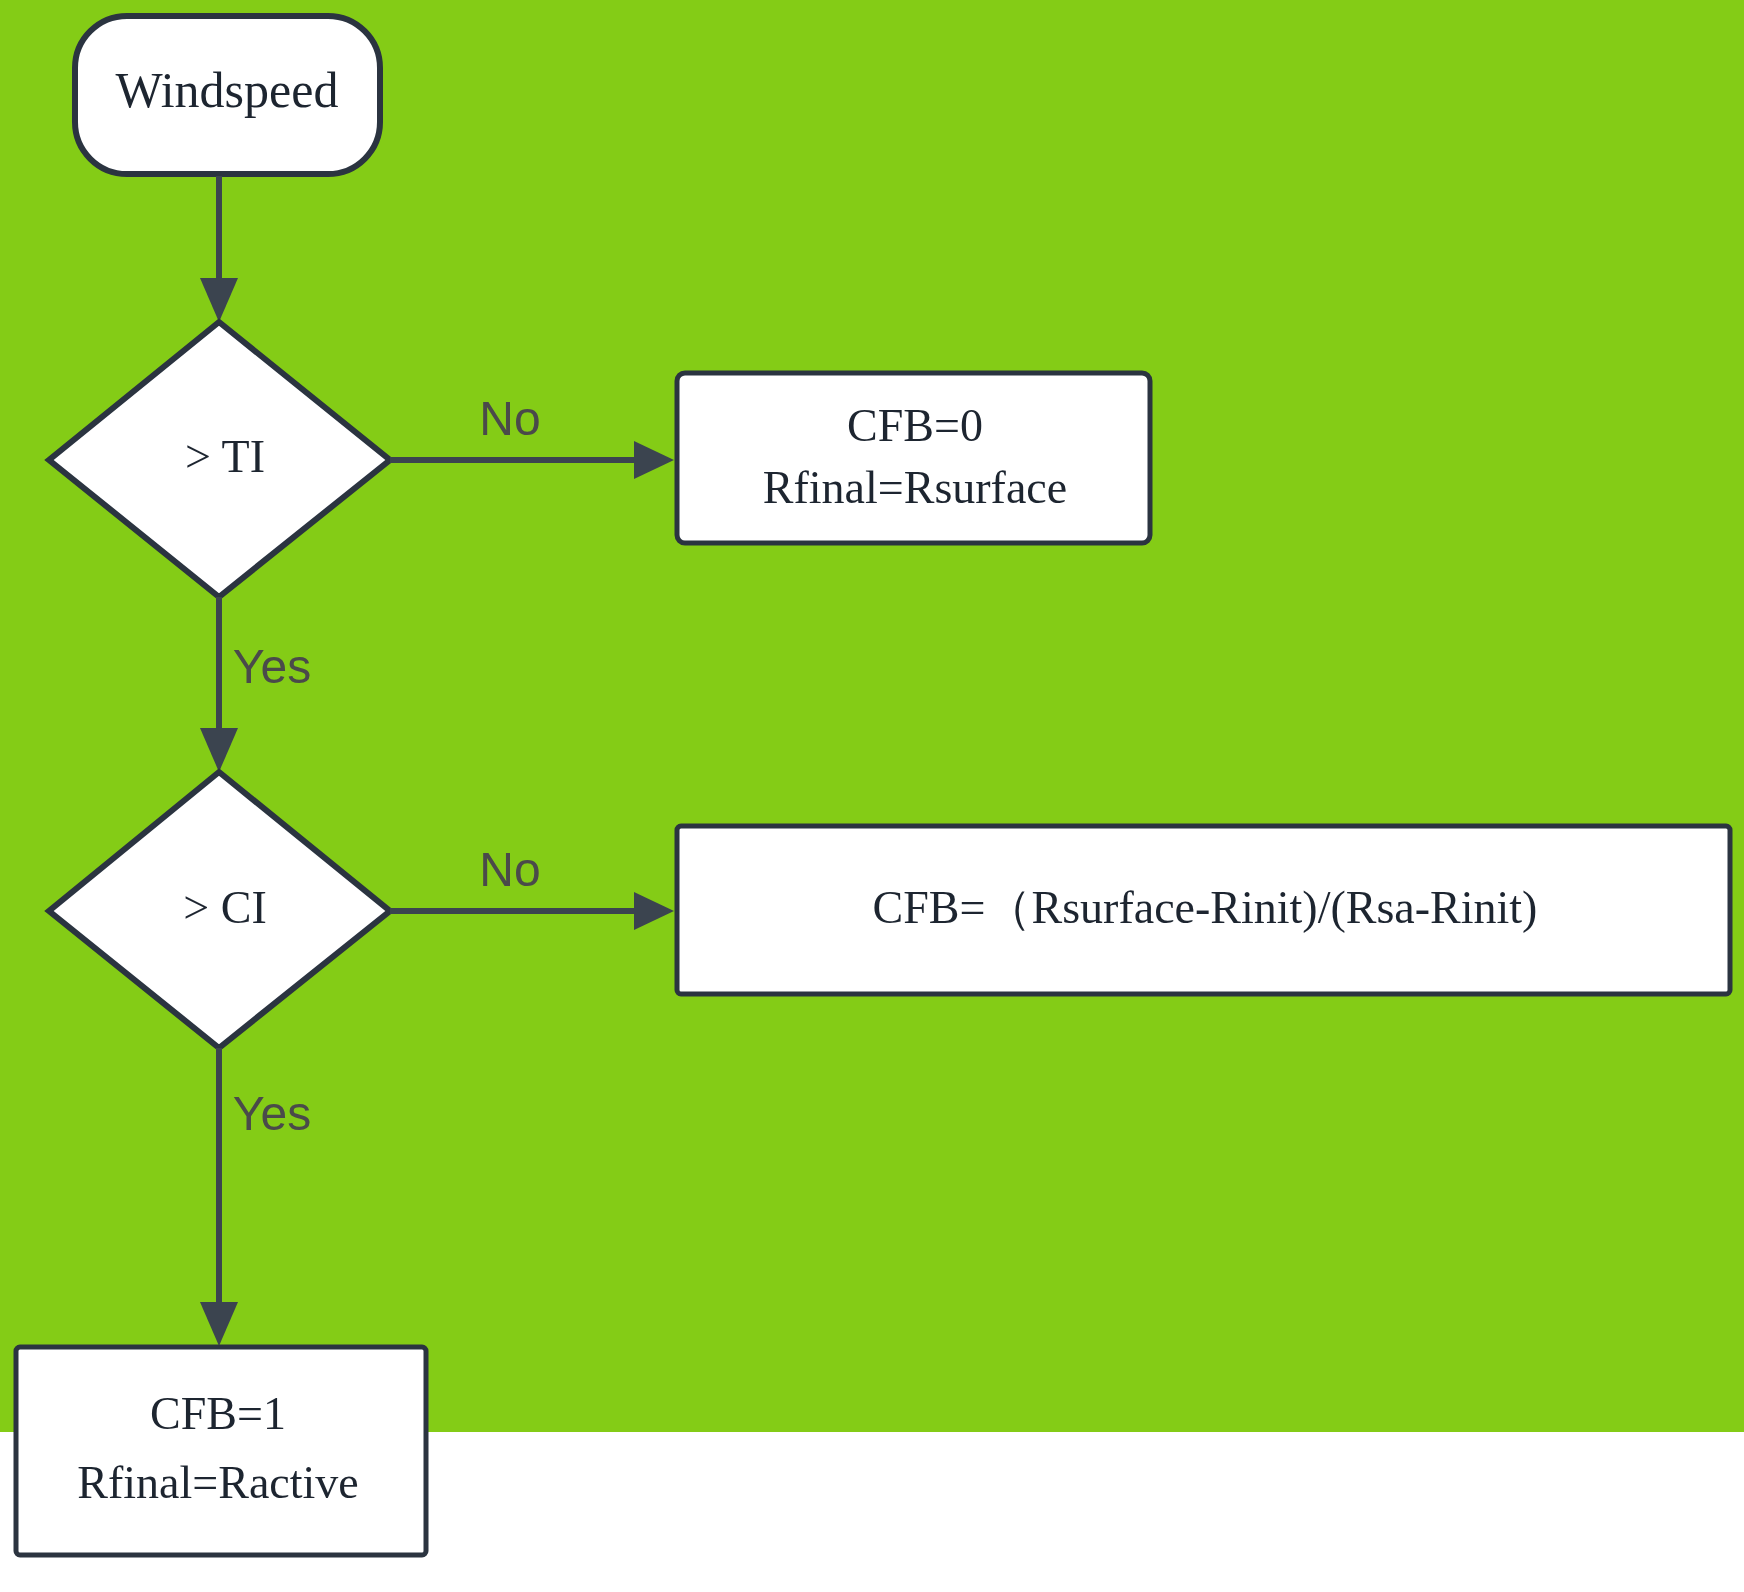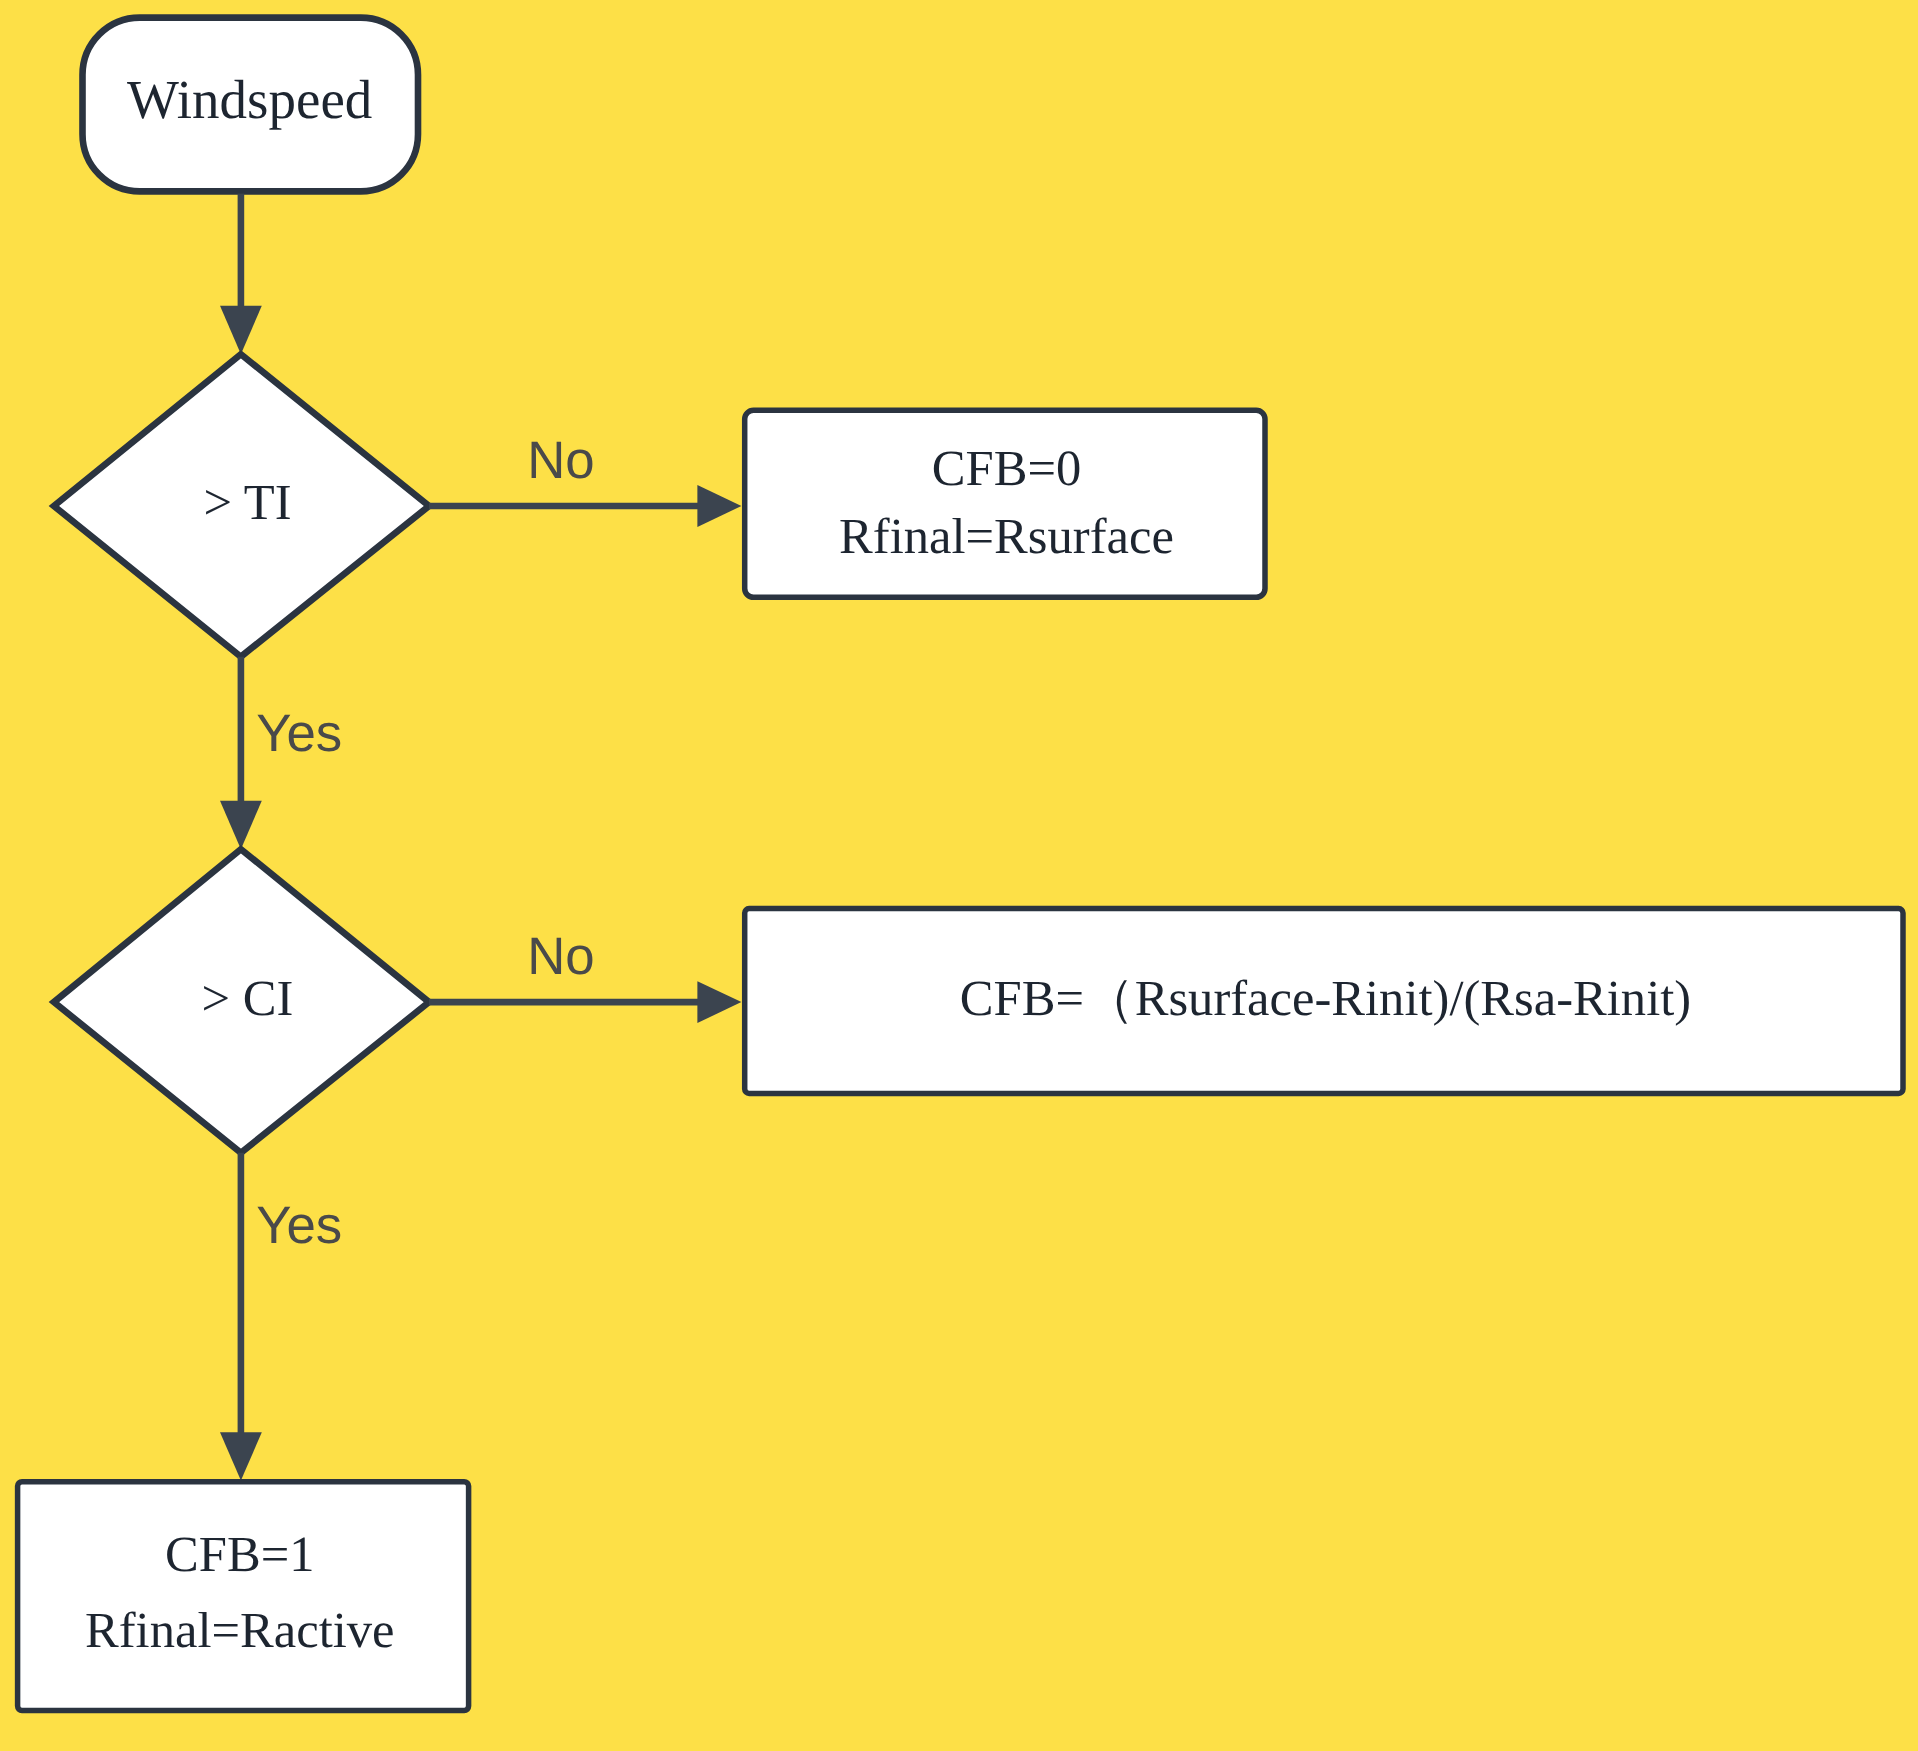--- a/index.html
+++ b/index.html
@@ -9,22 +9,22 @@
   }
   body {
     width: 1744px;
     height: 1592px;
     overflow: hidden;
     font-family: "Liberation Serif", serif;
   }
   #flowchart-root {
     position: relative;
     width: 1744px;
-    height: 1592px;
-    background: #fde047;
+    height: 1432px;
+    background: #84cc16;
   }
   svg.diagram-canvas {
     display: block;
     width: 1744px;
     height: 1592px;
   }
   .node-shape {
     fill: #ffffff;
     stroke: #2b3440;
     stroke-width: 6;

